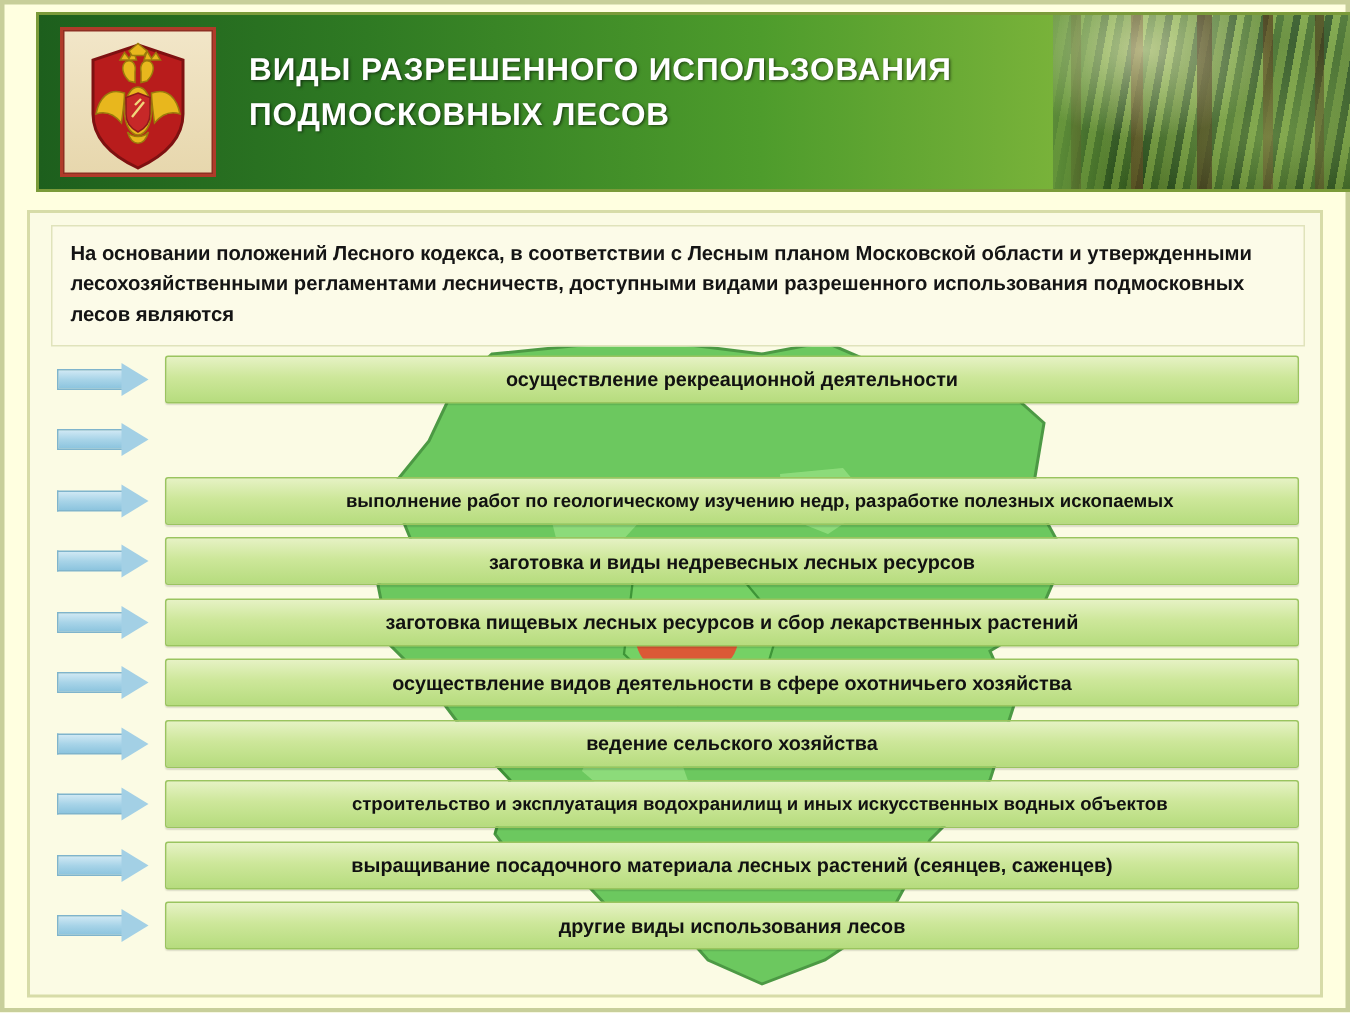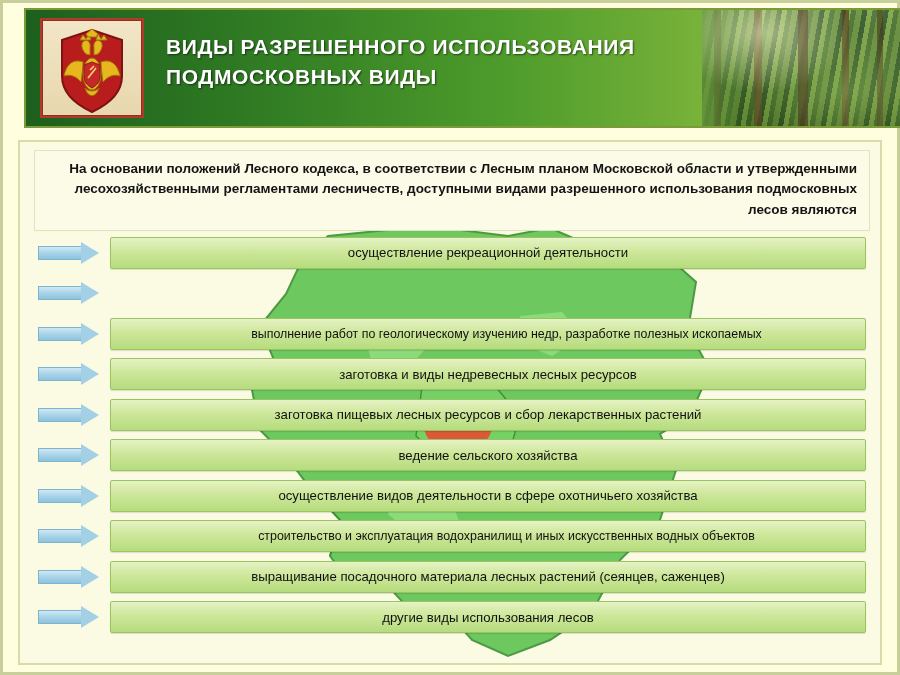--- a/index.html
+++ b/index.html
@@ -131,21 +131,21 @@
     top: 8px;
     width: 836px;
     padding: 8px 12px 10px;
     box-sizing: border-box;
     background: #fcfbe8;
     border: 1px solid #e0e3bb;
     color: #141414;
     font-size: 13.5px;
     font-weight: bold;
     line-height: 1.5;
-    text-align: right;
+    text-align: left;
   }
 
   .rows {
     position: absolute;
     left: 0;
     top: 92px;
     width: 864px;
   }
 
   .row {
@@ -194,21 +194,21 @@
     align-items: center;
     justify-content: center;
     background: linear-gradient(to bottom, #e6f2c4 0%, #cde79a 45%, #b6dc7e 100%);
     border: 1px solid #9ac45f;
     border-radius: 2px;
     box-shadow: 0 1px 1px rgba(0,0,0,0.12);
     box-sizing: border-box;
     text-align: right;
     color: #111111;
     font-size: 13.2px;
-    font-weight: normal;
+    font-weight: bold;
     padding: 0 8px;
     white-space: nowrap;
   }
   .pill.small { font-size: 12.4px; padding-left: 45px; }
 </style>
 </head>
 <body>
 
 <div class="slide">
   <div class="slide-frame"></div>
@@ -239,21 +239,21 @@
           <path d="M42 12 l6 -5 l6 5 l-2 3 l-8 0 z"></path>
         </g>
 
         <path d="M48 40 L56 43 L56 54 Q56 62 48 66 Q40 62 40 54 L40 43 Z" fill="#c62828" stroke="#8e1b1b" stroke-width="1"></path>
         <path d="M44 56 L52 46 M46 48 L50 44" stroke="#f0d67a" stroke-width="1.6" fill="none"></path>
       </svg>
     </div>
 
     <div class="header-title">
       <div>ВИДЫ РАЗРЕШЕННОГО ИСПОЛЬЗОВАНИЯ</div>
-      <div>ПОДМОСКОВНЫХ ВИДЫ</div>
+      <div>ПОДМОСКОВНЫХ ЛЕСОВ</div>
     </div>
   </div>
 
   <div class="body-panel">
 
     <svg class="map-layer" viewBox="0 0 540 440">
       <path d="M138 16 L238 6 L318 16 L360 8 L420 34 L470 30 L506 62 L498 110 L520 150 L500 196 L470 214
                L486 250 L470 300 L430 340 L402 392 L360 420 L318 436 L282 420 L252 386 L222 392 L196 364
                L164 368 L140 336 L150 300 L120 268 L96 236 L70 210 L62 170 L84 140 L70 106 L96 74 L112 40 Z" fill="#55c04a" stroke="#2f8a2a" stroke-width="2" opacity="0.9"></path>
       <path d="M232 166 L300 160 L330 196 L318 236 L262 250 L226 216 Z" fill="#6fd05f" stroke="#2f8a2a" stroke-width="1.5" opacity="0.9"></path>
@@ -306,29 +306,29 @@
             <div class="head"></div>
           </div>
         <div class="pill">заготовка пищевых лесных ресурсов и сбор лекарственных растений</div>
       </div>
 
       <div class="row">
         <div class="arrow">
             <div class="tail"></div>
             <div class="head"></div>
           </div>
+        <div class="pill">осуществление видов деятельности в сфере охотничьего хозяйства</div>
+      </div>
+
+      <div class="row">
+        <div class="arrow">
+            <div class="tail"></div>
+            <div class="head"></div>
+          </div>
         <div class="pill">ведение сельского хозяйства</div>
-      </div>
-
-      <div class="row">
-        <div class="arrow">
-            <div class="tail"></div>
-            <div class="head"></div>
-          </div>
-        <div class="pill">осуществление видов деятельности в сфере охотничьего хозяйства</div>
       </div>
 
       <div class="row">
         <div class="arrow">
             <div class="tail"></div>
             <div class="head"></div>
           </div>
         <div class="pill small">строительство и эксплуатация водохранилищ и иных искусственных водных объектов</div>
       </div>
 

